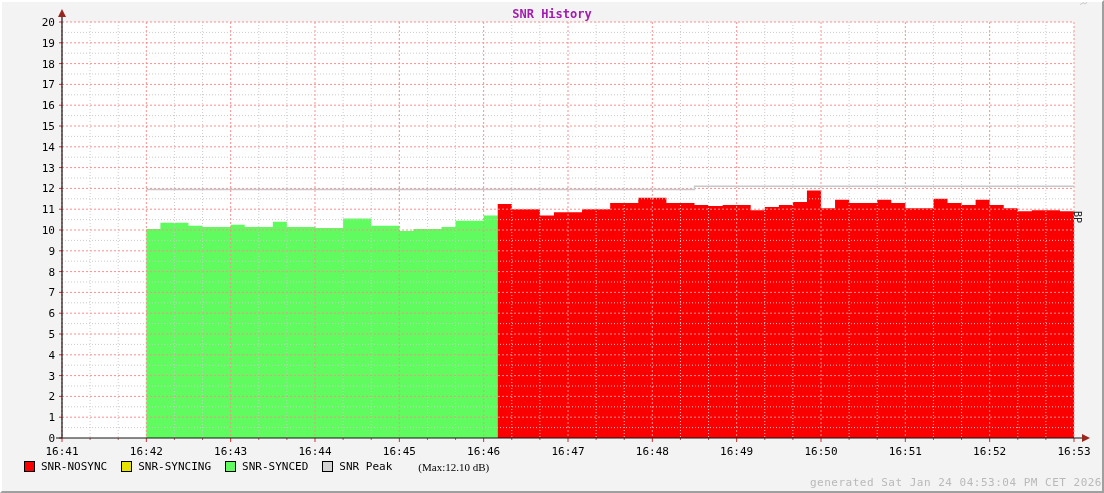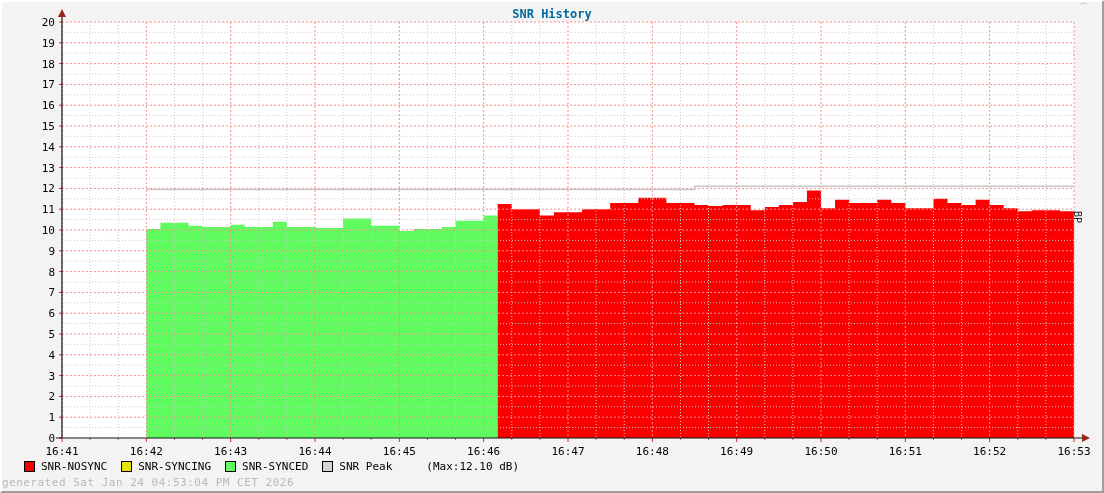--- a/index.html
+++ b/index.html
@@ -1,28 +1,28 @@
 <!DOCTYPE html>
 <html><head>
 <meta charset="utf-8">
 <style>
   html,body{margin:0;padding:0;}
   body{width:1104px;height:493px;font-family:"DejaVu Sans Mono","Liberation Mono",monospace;}
   .graph{position:relative;width:1100px;height:489px;background:#f3f3f3;
     border-top:2px solid #ffffff;border-left:2px solid #ffffff;
     border-right:2px solid #9f9f9f;border-bottom:2px solid #9f9f9f;overflow:hidden;}
   .title{position:absolute;top:5px;left:0;width:100%;text-align:center;
-    font-size:12px;font-weight:bold;color:#0369a1;}
+    font-size:12px;font-weight:bold;color:#a21caf;}
   svg.plot{position:absolute;top:0;left:0;}
   .legend{position:absolute;top:458px;left:22px;display:flex;align-items:center;
     font-size:11px;color:#000;white-space:nowrap;}
   .legend .li{display:flex;align-items:center;margin-right:14px;}
   .legend .sw{display:inline-block;width:9px;height:9px;border:1px solid #000;margin-right:6px;}
-  .legend .maxnote{margin-left:20px;}
-  .footer{position:absolute;top:474px;left:0;width:100%;text-align:left;
+  .legend .maxnote{margin-left:12px;font-family:Liberation Serif, serif;}
+  .footer{position:absolute;top:474px;left:0;width:100%;text-align:right;
     font-size:11px;color:#b9b9b9;letter-spacing:0.5px;}
   .watermark{position:absolute;top:4px;right:14px;transform:rotate(90deg);
     transform-origin:top right;font-size:9px;color:#c9c9c9;letter-spacing:1px;white-space:nowrap;}
   .right-label{position:absolute;top:221px;right:19px;transform:rotate(90deg);
     transform-origin:top right;font-size:10px;color:#222;white-space:nowrap;}
 </style>
 </head>
 <body>
 
 <div class="graph">

